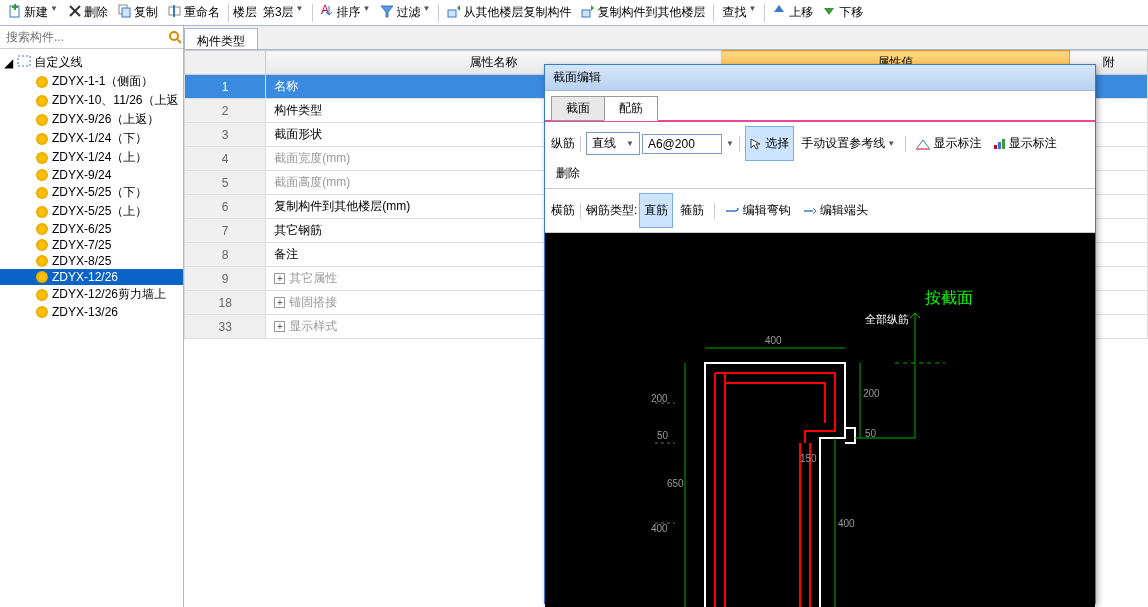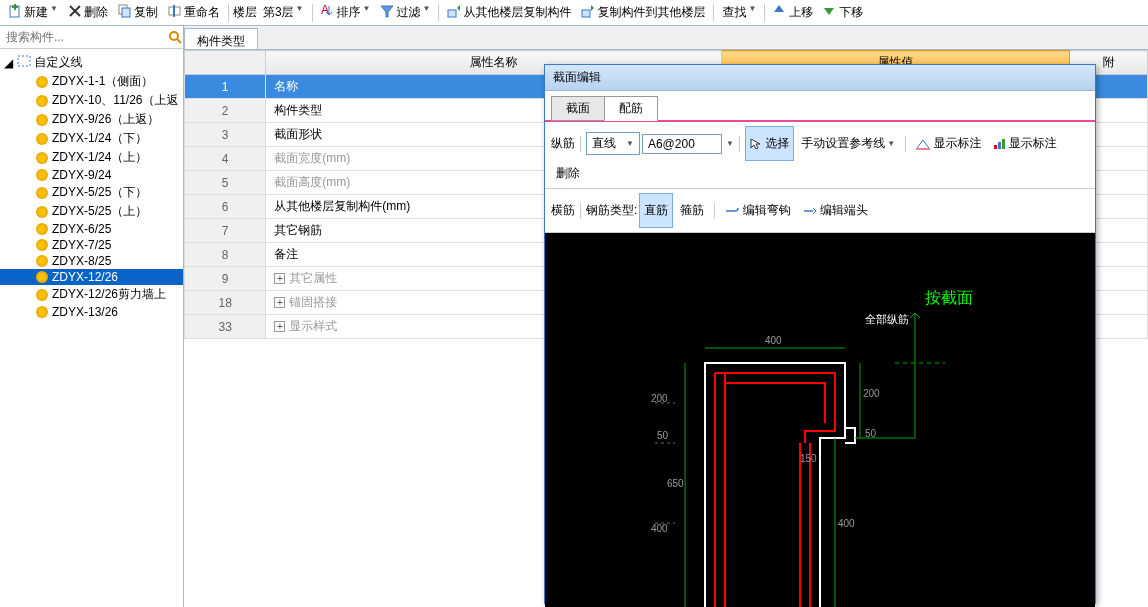--- a/index.html
+++ b/index.html
@@ -253,21 +253,21 @@
             <td></td>
           </tr>
           <tr>
             <td class="rownum">5</td>
             <td class="gray">截面高度(mm)</td>
             <td>650</td>
             <td></td>
           </tr>
           <tr>
             <td class="rownum">6</td>
-            <td class="">从其他楼层复制构件(mm)</td>
+            <td class="">复制构件到其他楼层(mm)</td>
             <td>(200)</td>
             <td></td>
           </tr>
           <tr>
             <td class="rownum">7</td>
             <td class="blue">其它钢筋</td>
             <td></td>
             <td></td>
           </tr>
           <tr>

